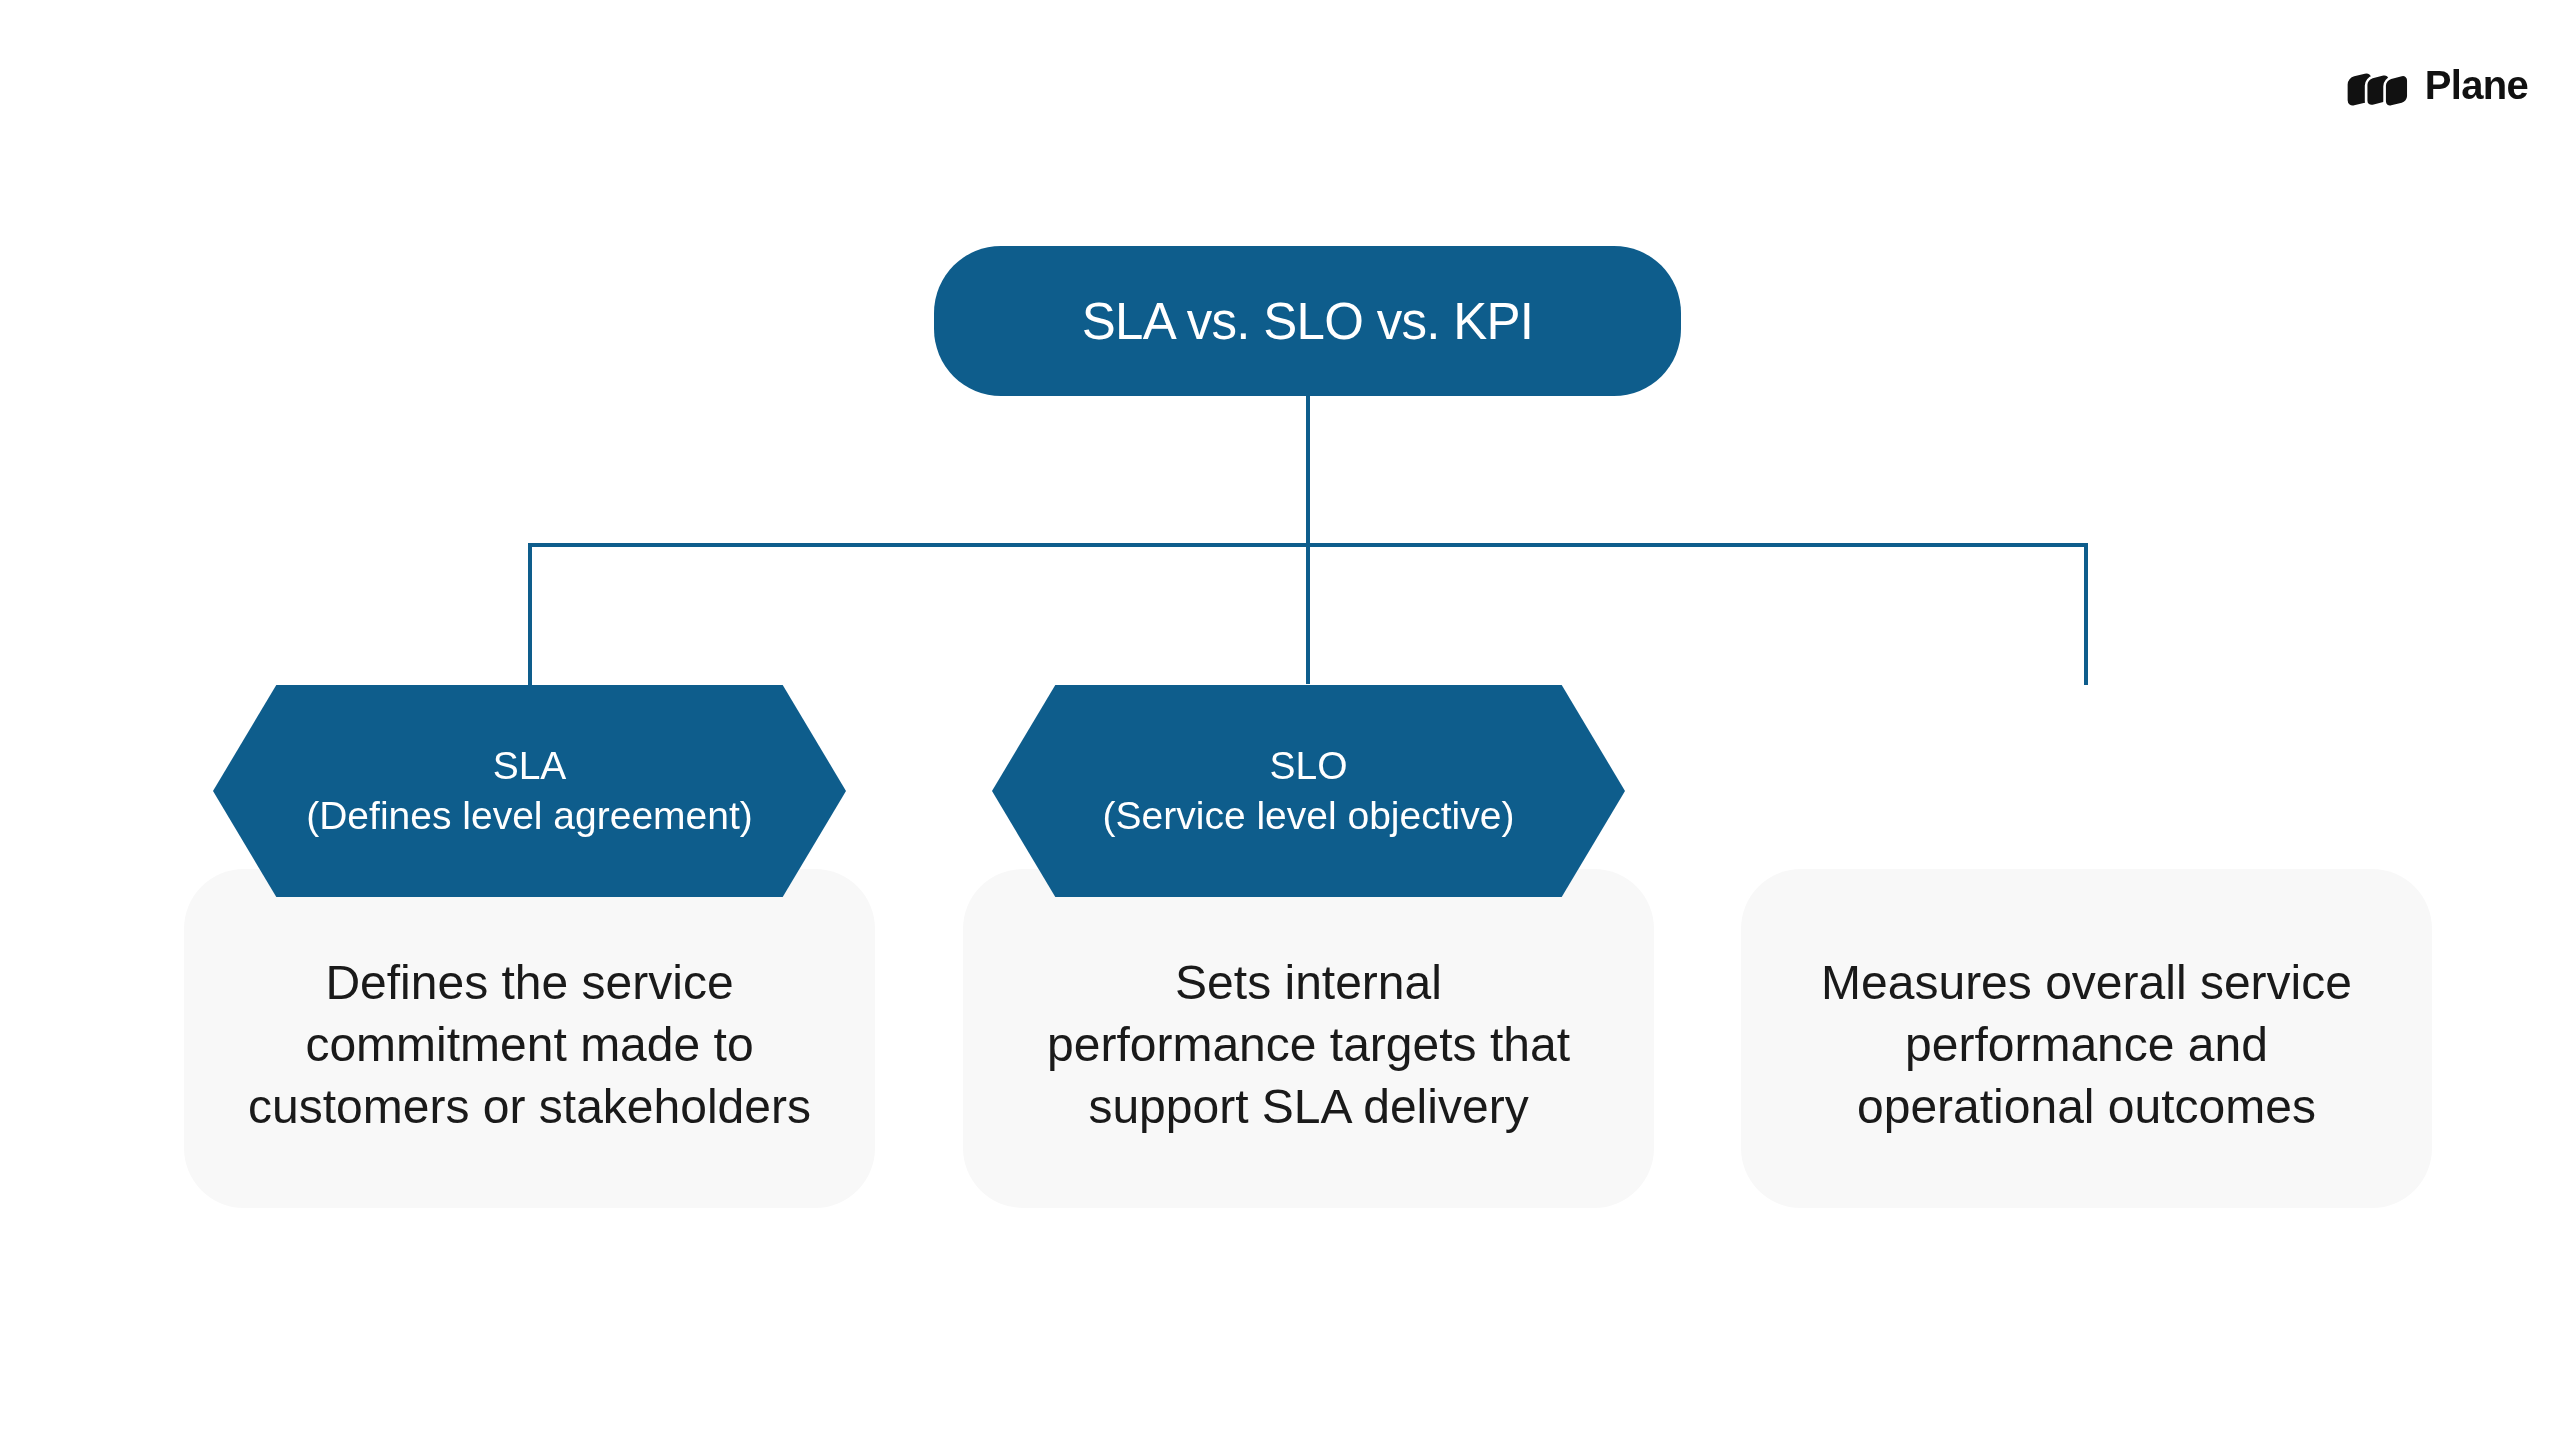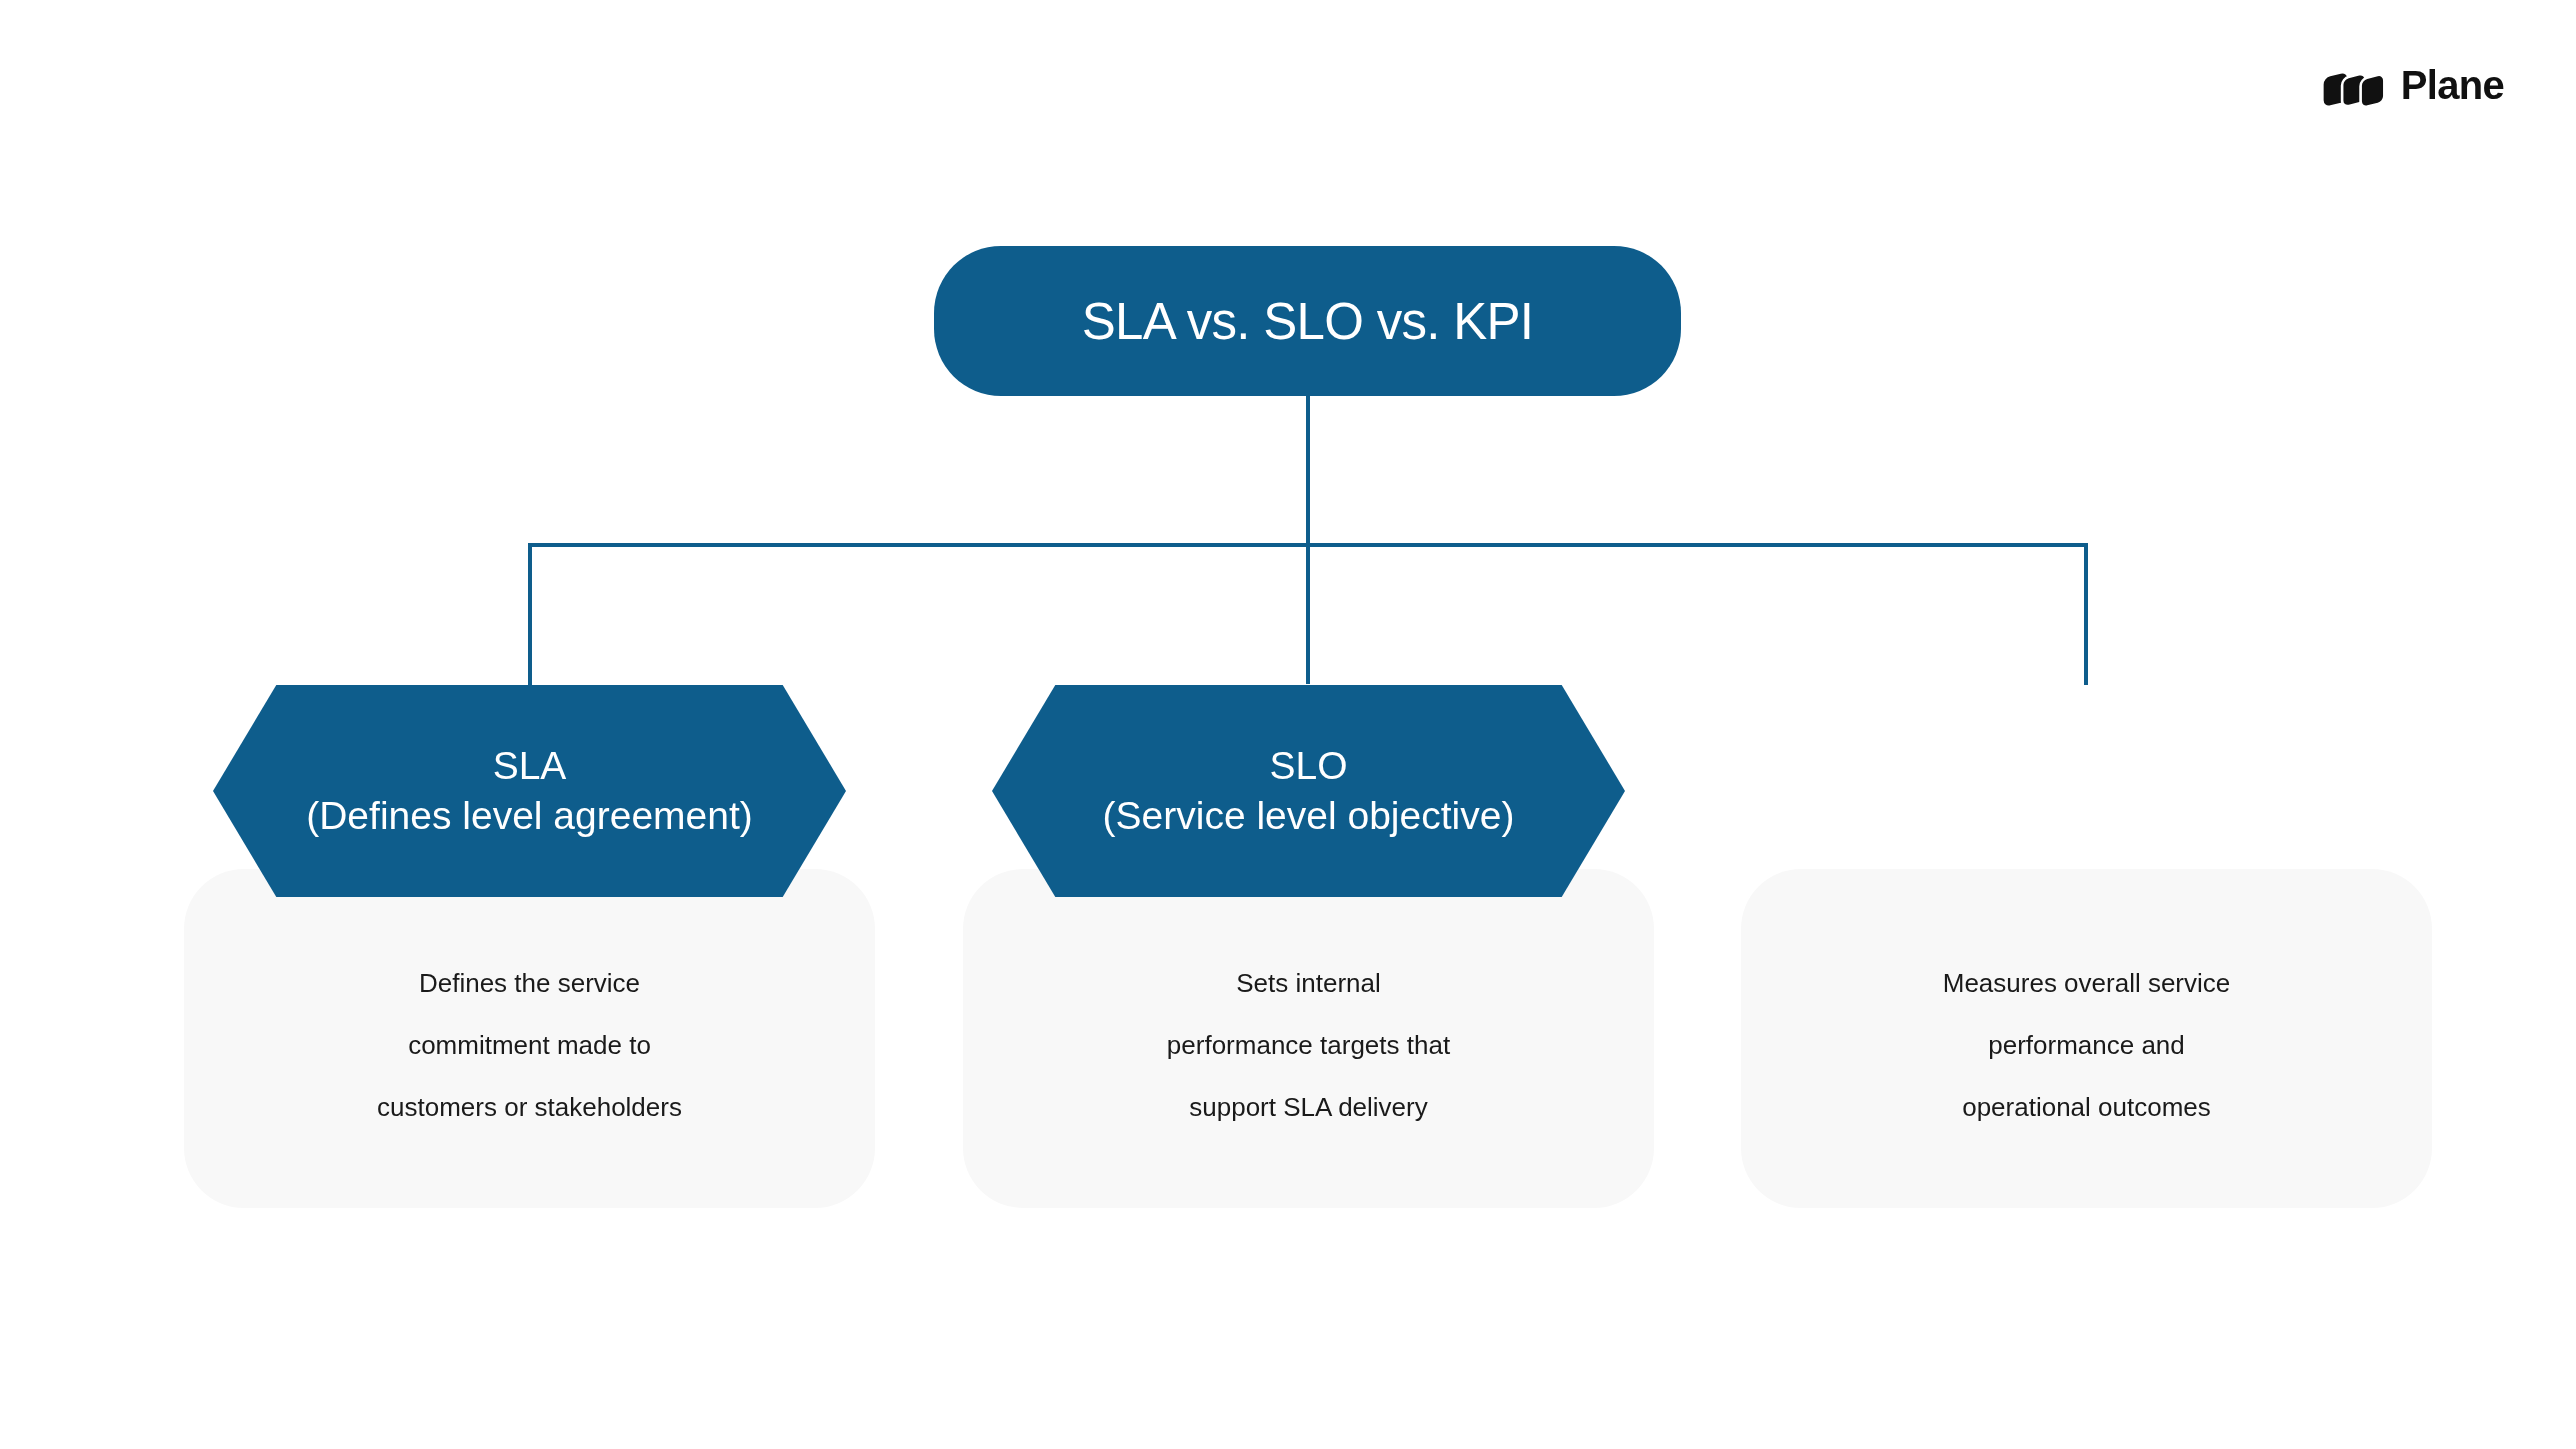--- a/index.html
+++ b/index.html
@@ -16,21 +16,21 @@
     width:2576px;
     height:1449px;
     background:#ffffff;
     overflow:hidden;
   }
 
   
   .logo{
     position:absolute;
     top:62px;
-    right:72px;
+    right:48px;
     display:flex;
     align-items:center;
     gap:13.4px;
   }
   .logo-text{
     font-size:40px;
     font-weight:700;
     letter-spacing:-0.7px;
     color:var(--logo-ink);
   }
@@ -83,21 +83,21 @@
     z-index:1;
     display:flex;
     flex-direction:column;
     align-items:center;
     justify-content:center;
     padding-top:13.4px;
     box-sizing:border-box;
   }
   .desc-line{
     display:block;
-    font-size:26px;
+    font-size:48px;
     line-height:62px;
     color:var(--ink);
     text-align:center;
     white-space:nowrap;
   }
 
   .hexagon{
     position:absolute;
     left:29px;
     top:0;

